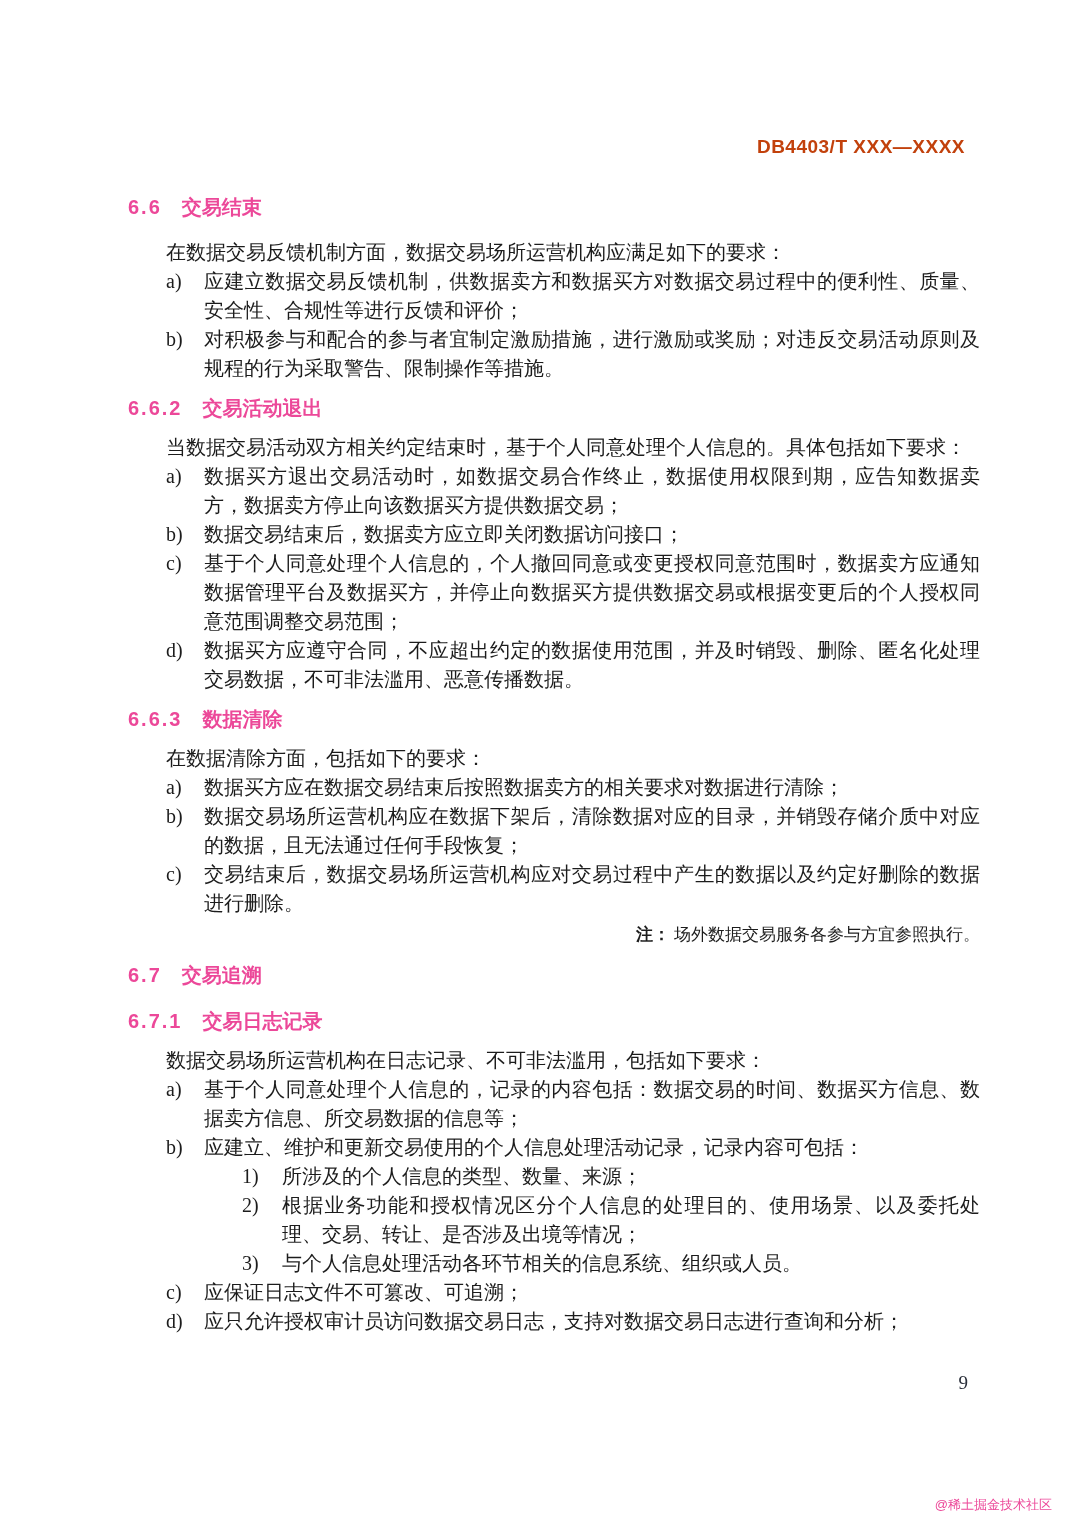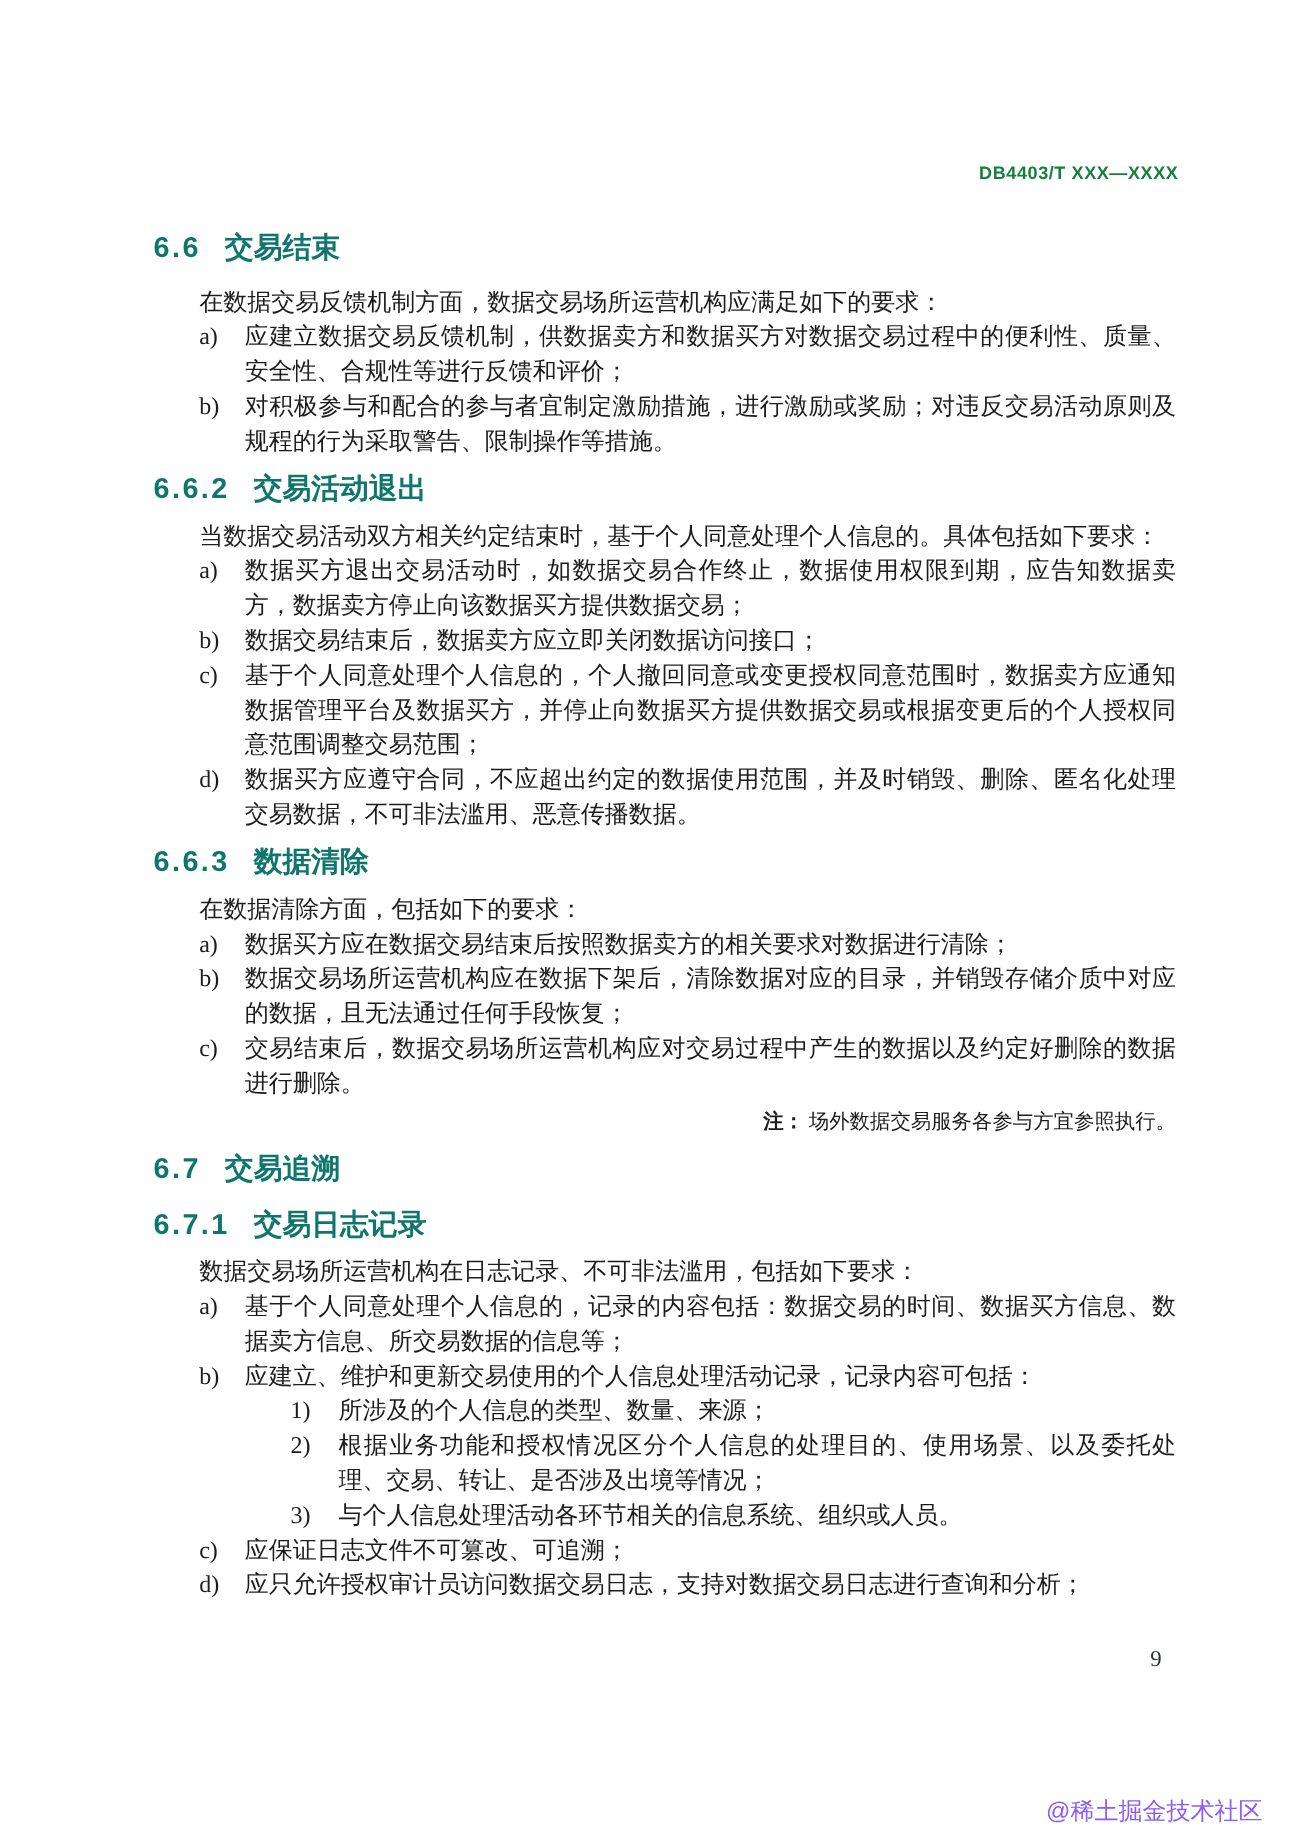--- a/index.html
+++ b/index.html
@@ -8,39 +8,39 @@
     width: 1080px;
     height: 1528px;
     background: #ffffff;
     font-family: "Liberation Serif", serif;
     color: #1c1c1c;
     overflow: hidden;
   }
   .doc-header {
     position: absolute;
     top: 136px;
-    right: 98px;
+    right: 115px;
     font-family: "Liberation Sans", sans-serif;
     font-weight: bold;
-    font-size: 15px;
+    font-size: 19px;
     letter-spacing: 0.5px;
-    color: #15803d;
+    color: #c2410c;
   }
   .content {
     position: absolute;
     left: 128px;
     top: 192px;
     width: 852px;
   }
   .sec-h2, .sec-h3 {
     font-family: "Liberation Sans", sans-serif;
     font-weight: bold;
-    font-size: 24px;
+    font-size: 20px;
     line-height: 30px;
-    color: #0f766e;
+    color: #ec4899;
     margin: 12px 0 16px 0;
   }
   .sec-h3 { margin: 10px 0 10px 0; }
   .sec-h2.first { margin-top: 0; }
   .sec-h2 .num, .sec-h3 .num { margin-right: 20px; letter-spacing: 2px; }
   .intro {
     margin: 0 0 0 38px;
     font-size: 20px;
     line-height: 29px;
     text-align: justify;
@@ -67,22 +67,22 @@
     top: 1372px;
     right: 112px;
     font-size: 19px;
     color: #2a2f3a;
   }
   .watermark {
     position: absolute;
     top: 1496px;
     right: 28px;
     font-family: "Liberation Sans", sans-serif;
-    font-size: 20px;
-    color: #8b5cf6;
+    font-size: 13px;
+    color: #ec4899;
   }
 </style>
 </head>
 <body>
 
 <div class="page">
 
   <div class="doc-header">DB4403/T XXX—XXXX</div>
 
   <div class="content">

